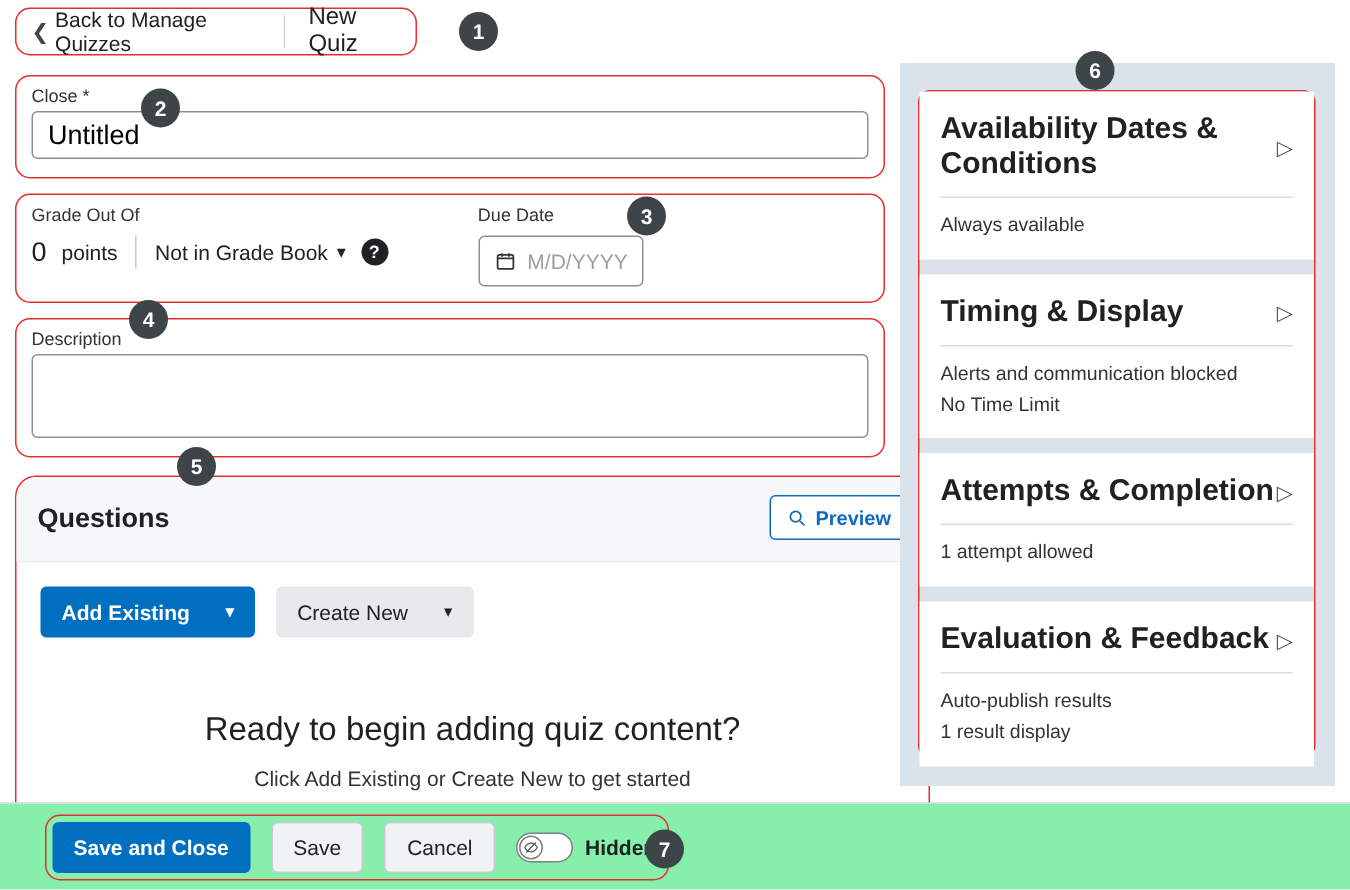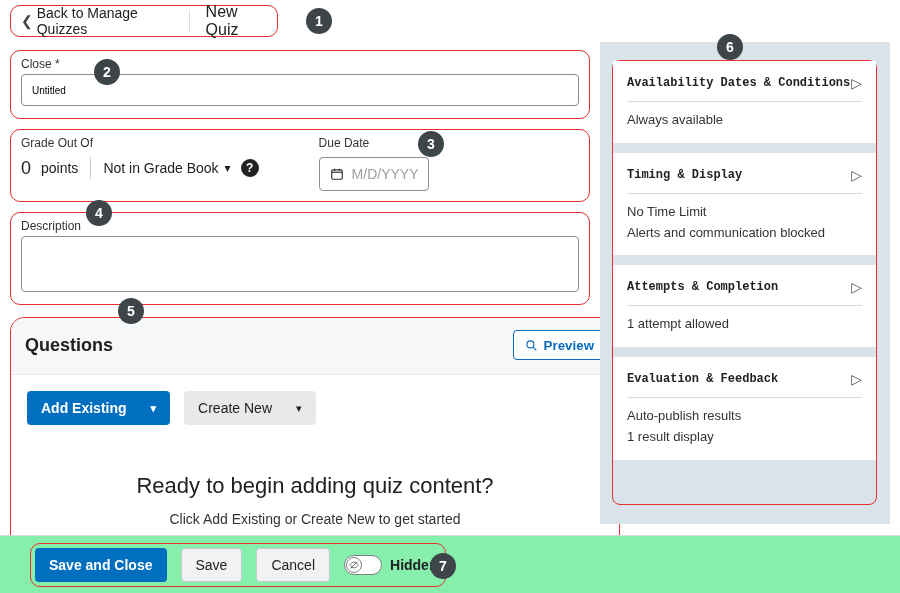--- a/index.html
+++ b/index.html
@@ -42,21 +42,21 @@
   
   .left-col { position: absolute; left: 10px; top: 50px; width: 580px; }
 
   
   .name-box {
     position: relative; width: 100%; padding: 6px 10px 12px 10px;
   }
   .field-label { font-size: 12px; color: #333; margin-bottom: 3px; }
   .name-input {
     width: 100%; height: 32px; border: 1px solid #8b8f91; border-radius: 4px;
-    padding: 0 10px; font-size: 10px; background: #fff;
+    padding: 0 10px; font-size: 18px; background: #fff;
   }
 
   
   .grade-box {
     position: relative; width: 100%; margin-top: 10px;
     padding: 6px 10px 10px 10px;
     display: flex; gap: 60px; align-items: flex-start;
   }
   .col { display: flex; flex-direction: column; gap: 4px; }
   .grade-row { display: inline-flex; align-items: center; gap: 10px; }
@@ -126,21 +126,21 @@
     background: #dbe3ea;
   }
   .right-scroll {
     position: absolute; left: 612px; top: 60px; width: 265px; height: 445px;
     border-radius: 8px;
   }
   .card {
     background: #fff; margin-bottom: 10px; padding: 14px 14px 12px 14px;
   }
   .card-head { display: flex; align-items: center; justify-content: space-between; cursor: pointer; }
-  .card-title { font-size: 12px; font-weight: 700; font-family: Liberation Mono, monospace; }
+  .card-title { font-size: 20px; font-weight: 700; }
   .expand-chev { font-size: 14px; color: #555; }
   .card-divider { height: 1px; background: #d9dbdd; margin: 10px 0 8px 0; }
   .card-line { font-size: 13px; color: #333; line-height: 1.6; }
 
   
   .footer-bar {
     position: absolute; left: 0; bottom: 0; width: 100%; height: 58px;
     border-top: 1px solid #d9dbdd; background: #86efac;
     display: flex; align-items: center; padding: 0 30px; gap: 14px;
   }
@@ -263,22 +263,22 @@
     <div class="card-divider"></div>
     <div class="card-line">Always available</div>
   </div>
 
   <div class="card">
     <div class="card-head">
       <span class="card-title">Timing &amp; Display</span>
       <span class="expand-chev">▷</span>
     </div>
     <div class="card-divider"></div>
+    <div class="card-line">Alerts and communication blocked</div>
     <div class="card-line">No Time Limit</div>
-    <div class="card-line">Alerts and communication blocked</div>
   </div>
 
   <div class="card">
     <div class="card-head">
       <span class="card-title">Attempts &amp; Completion</span>
       <span class="expand-chev">▷</span>
     </div>
     <div class="card-divider"></div>
     <div class="card-line">1 attempt allowed</div>
   </div>

